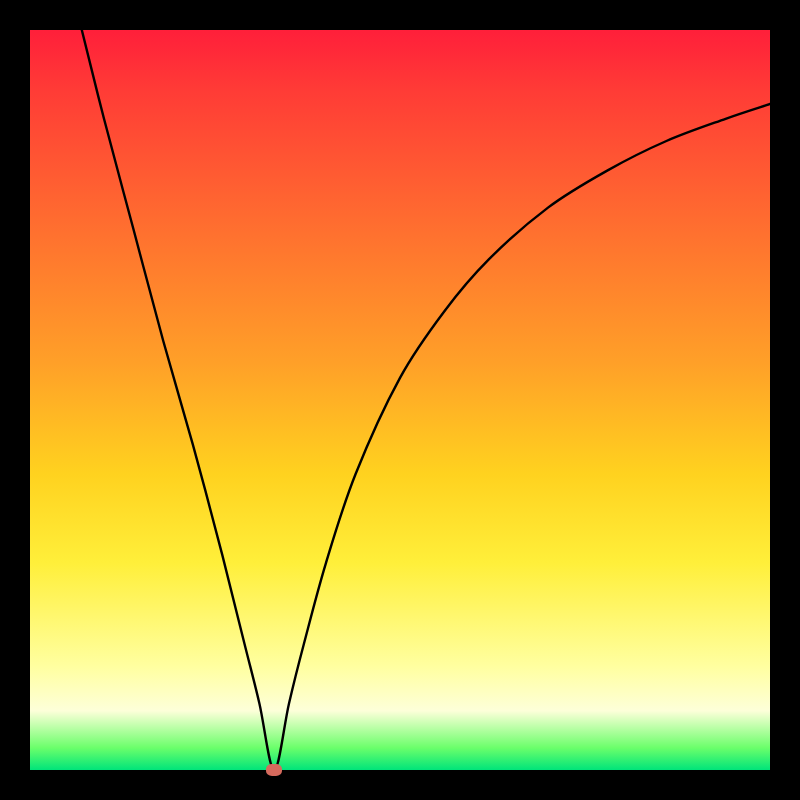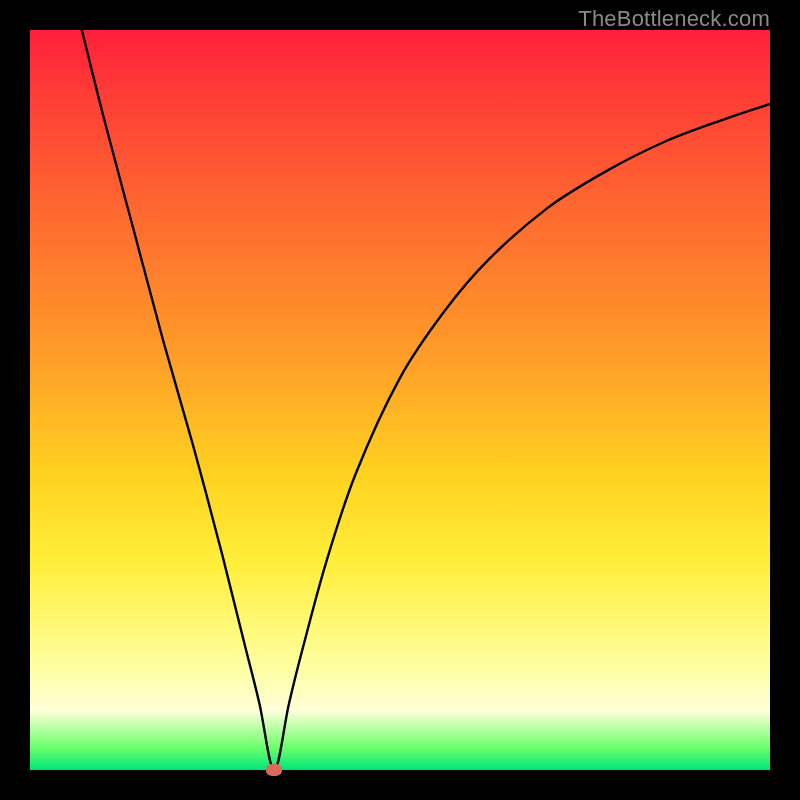--- a/index.html
+++ b/index.html
@@ -70,14 +70,13 @@
 </head>
 <body>
 
 <div class="frame">
   <div class="plot-area">
     <svg class="curve" viewBox="0 0 740 740" preserveAspectRatio="none">
       <path fill="none" stroke="#000000" stroke-width="2.4" stroke-linecap="round" d="M 51.8 0.0 C 55.5 14.8, 65.4 55.5, 74.0 88.8 C 82.6 122.1, 93.7 162.8, 103.6 199.8 C 113.5 236.8, 123.3 275.0, 133.2 310.8 C 143.1 346.6, 152.9 378.6, 162.8 414.4 C 172.7 450.2, 183.8 492.1, 192.4 525.4 C 201.0 558.7, 208.4 589.5, 214.6 614.2 C 220.8 638.9, 224.5 652.4, 229.4 673.4 C 234.3 694.4, 239.3 740.0, 244.2 740.0 C 249.1 740.0, 254.1 694.4, 259.0 673.4 C 263.9 652.4, 267.6 637.6, 273.8 614.2 C 280.0 590.8, 287.4 561.2, 296.0 532.8 C 304.6 504.4, 313.3 474.8, 325.6 444.0 C 337.9 413.2, 355.2 374.9, 370.0 347.8 C 384.8 320.7, 399.6 300.9, 414.4 281.2 C 429.2 261.5, 441.5 246.7, 458.8 229.4 C 476.1 212.1, 498.3 192.4, 518.0 177.6 C 537.7 162.8, 557.5 151.7, 577.2 140.6 C 596.9 129.5, 616.7 119.6, 636.4 111.0 C 656.1 102.4, 678.3 95.0, 695.6 88.8 C 712.9 82.6, 732.6 76.5, 740.0 74.0"></path>
     </svg>
     <div class="marker" style="left: 244.2px; top: 740px; background: rgb(214, 106, 93);"></div>
   </div>
-  <div class="watermark">TheBottleneck.com</div>
 </div>
 
 </body></html>

